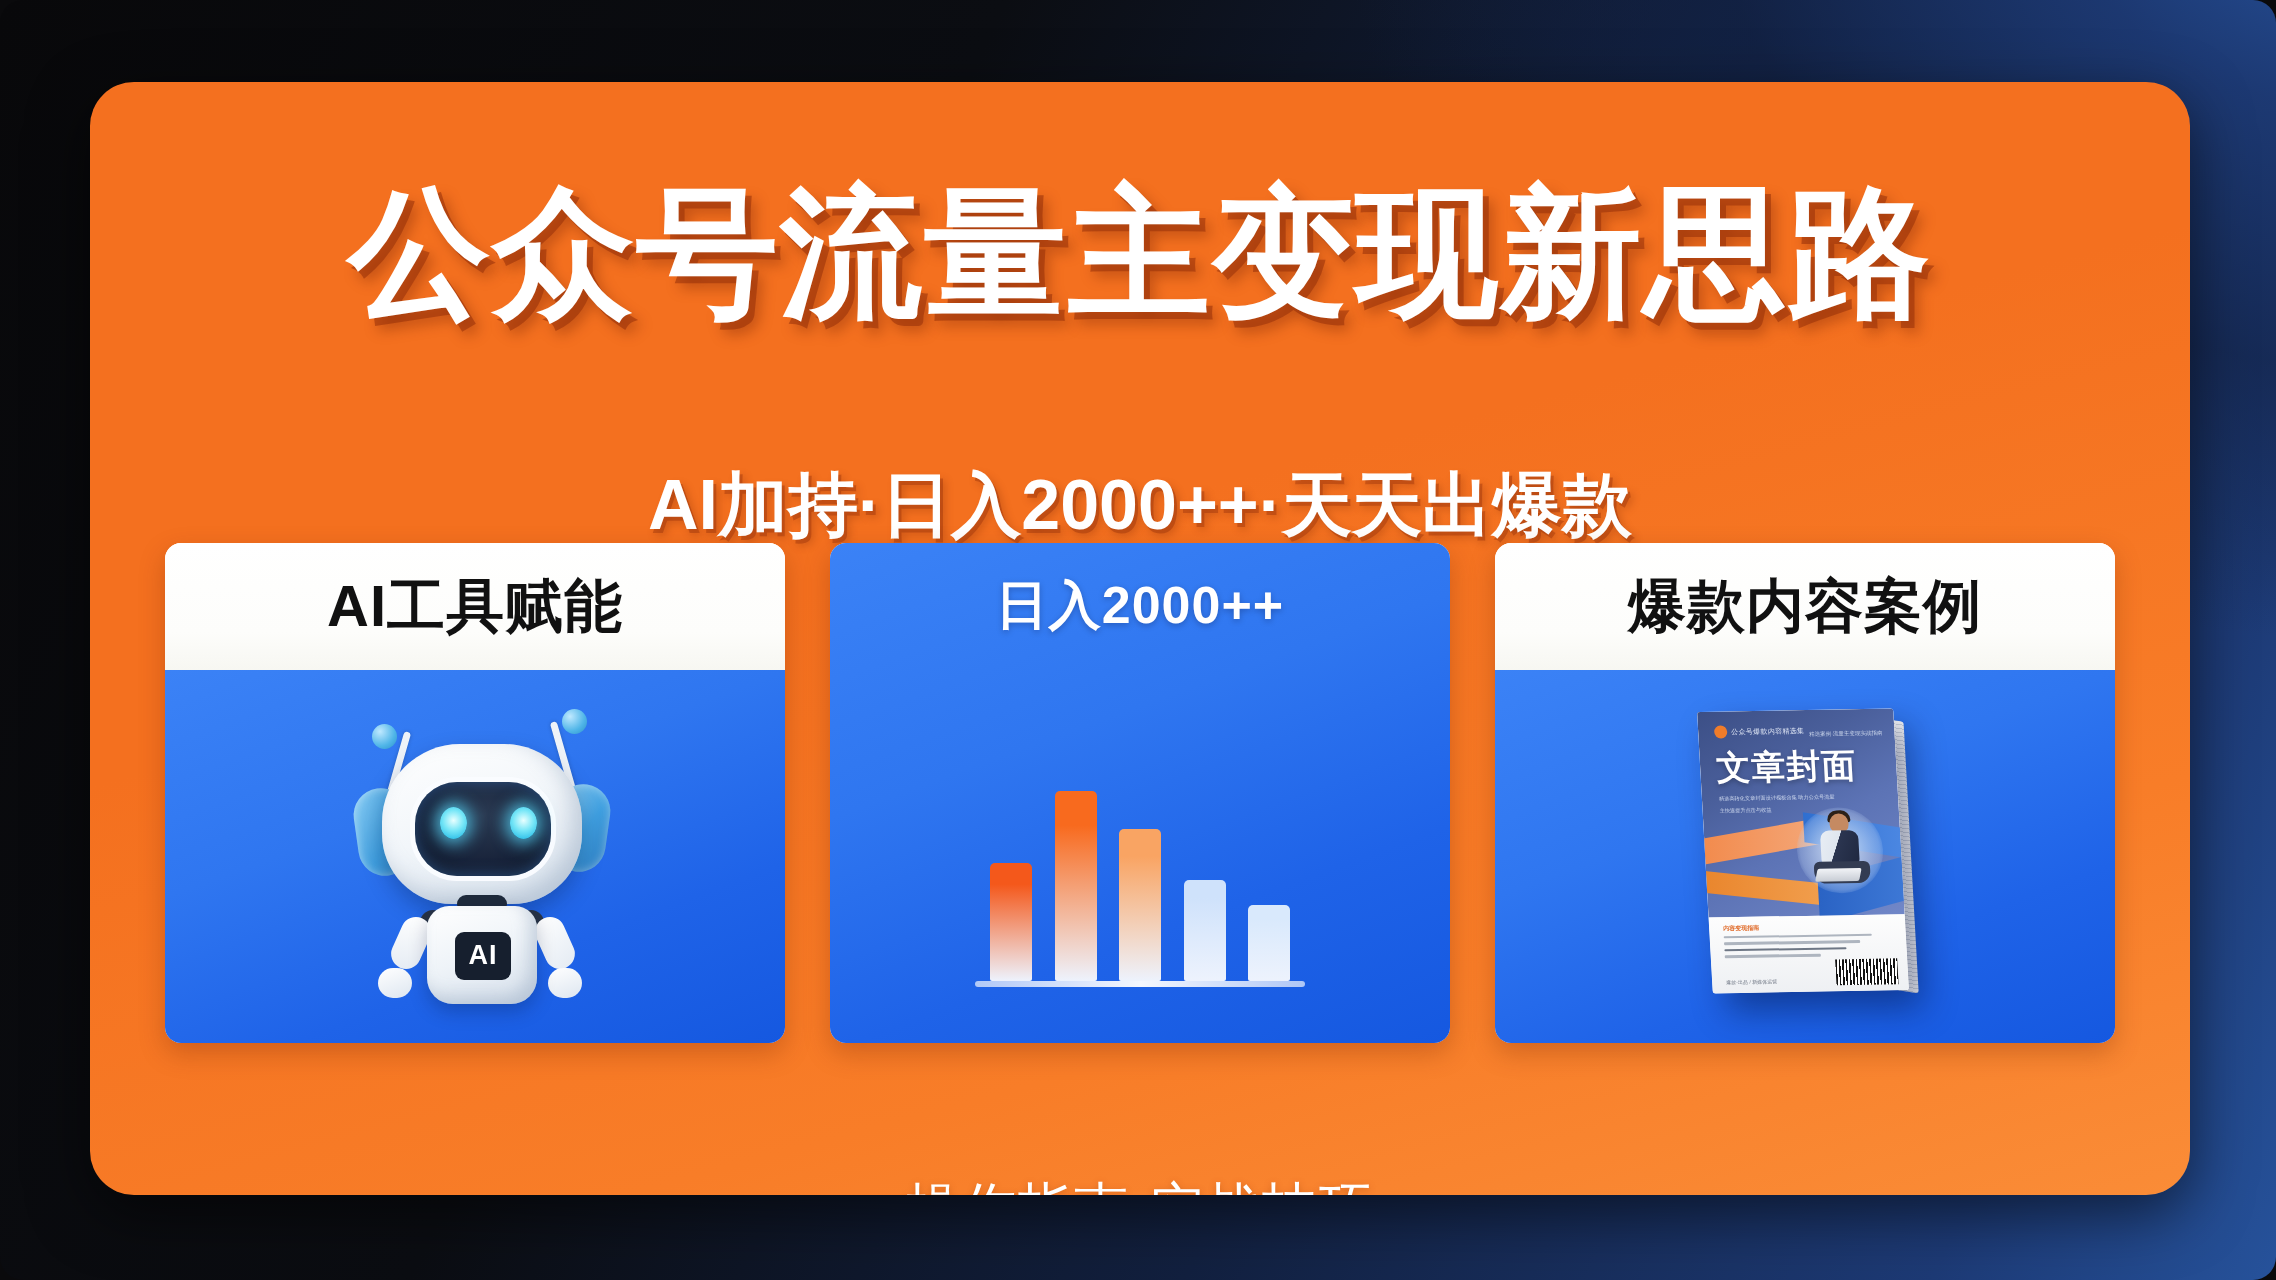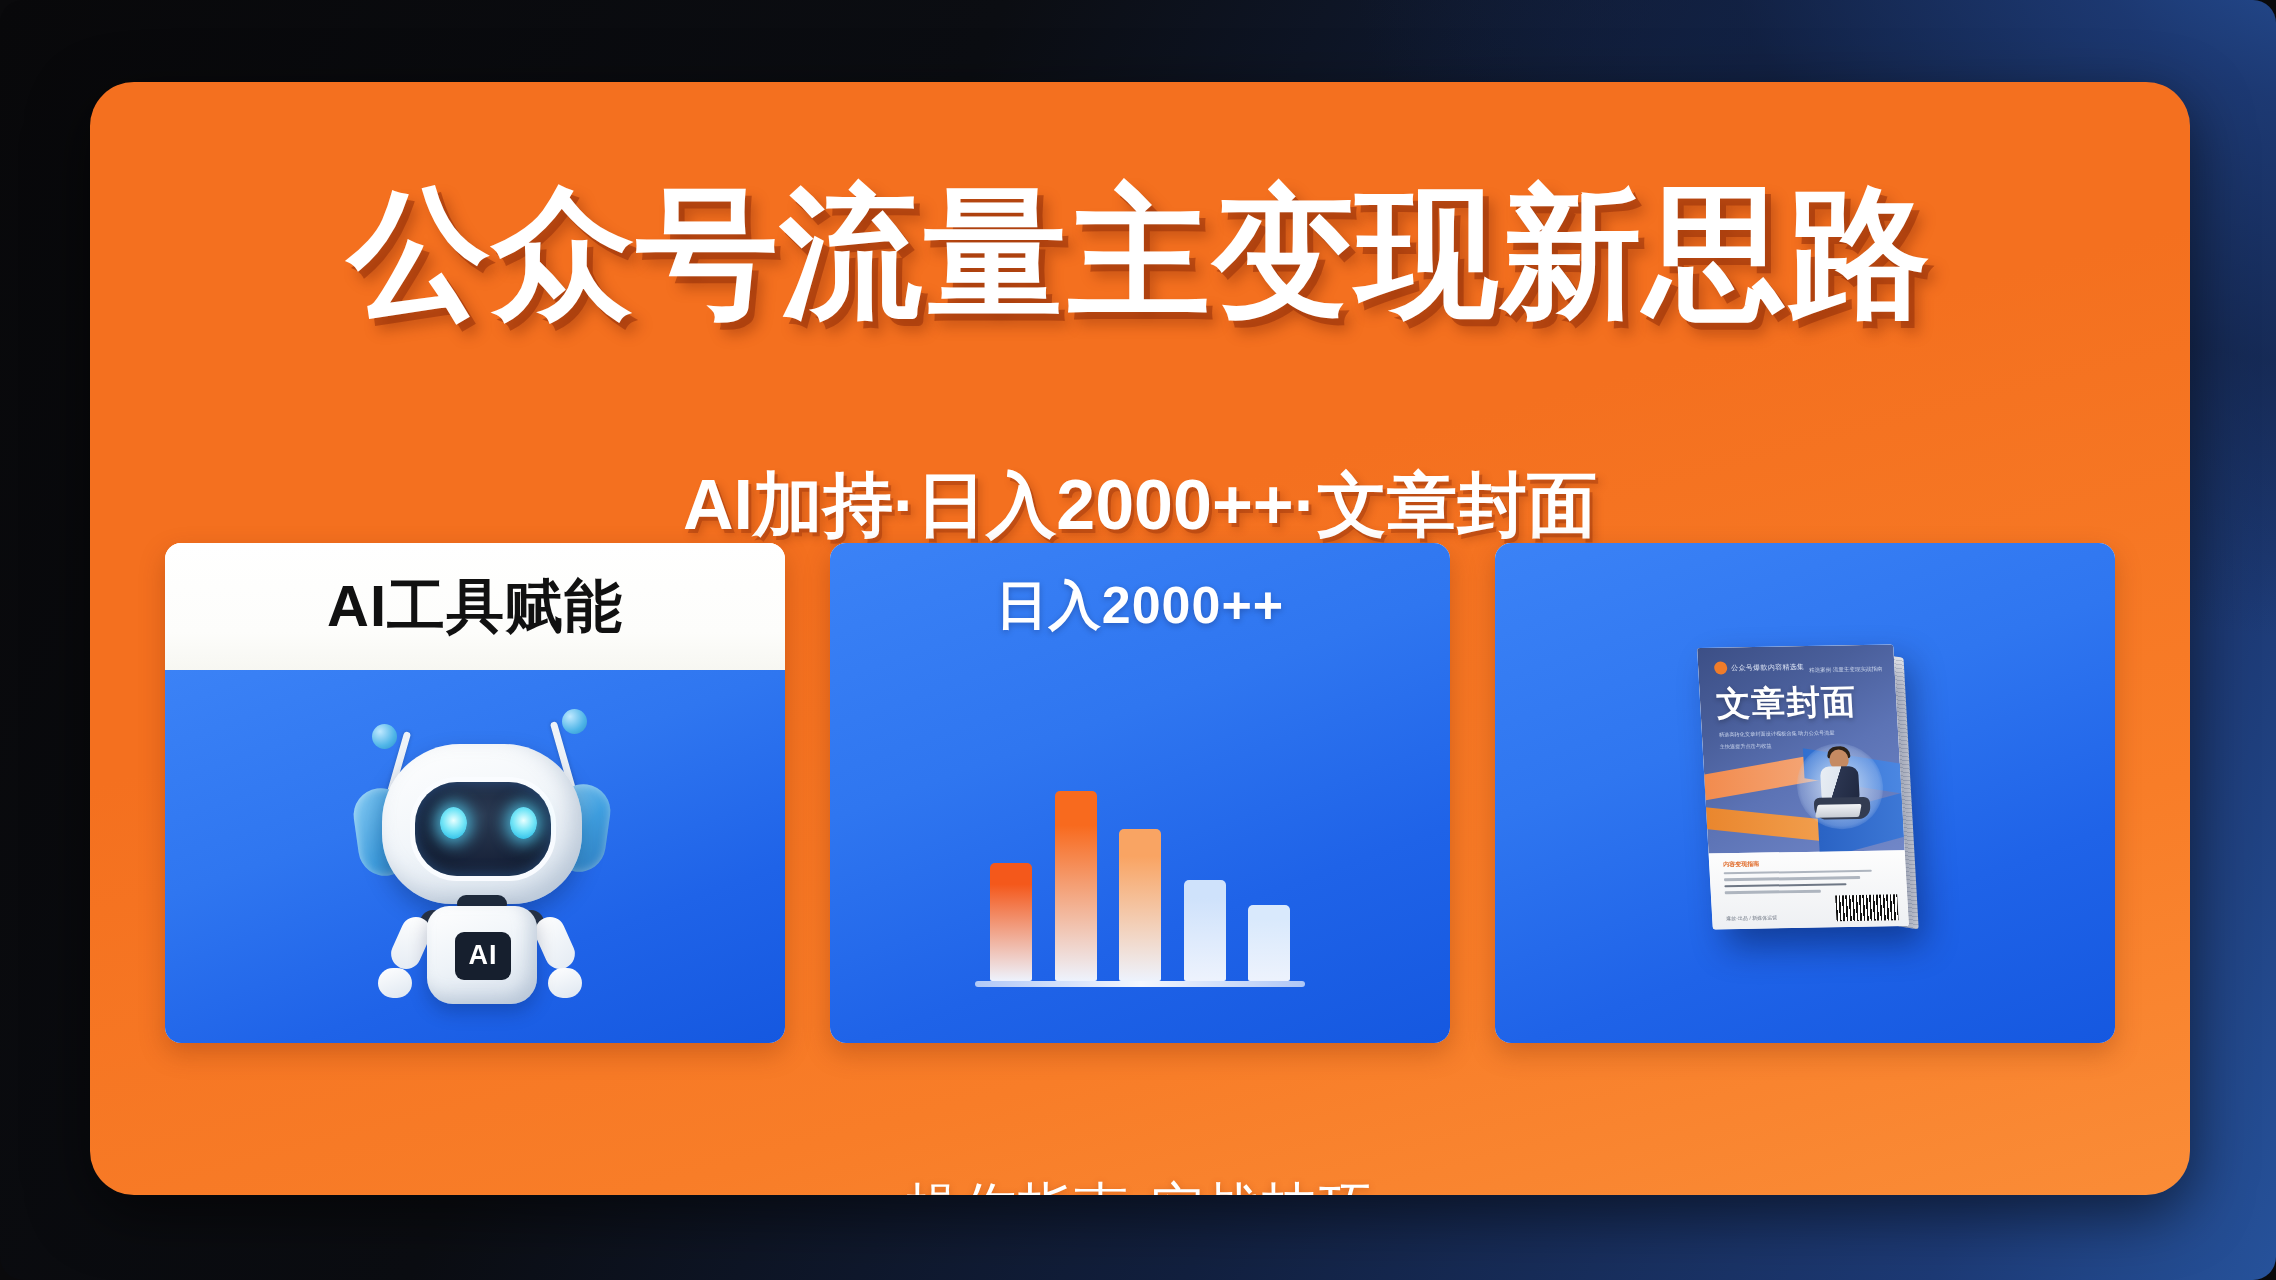--- a/index.html
+++ b/index.html
@@ -253,21 +253,21 @@
 </style>
 </head>
 <body>
 
 <div id="stage">
 
   <div id="poster">
 
     <div id="headline">公众号流量主变现新思路</div>
 
-    <div id="subhead">AI加持·日入2000++·文章封面</div>
+    <div id="subhead">AI加持·日入2000++·天天出爆款</div>
 
     <div id="cards">
 
       <div class="card">
         <div class="card-head">
           <span>AI工具赋能</span>
         </div>
         <div class="card-body">
           <div class="robot-wrap">
             <div class="ant l"></div>
@@ -303,20 +303,23 @@
                 <div class="bar" style="height: 152px; background: linear-gradient(rgb(249, 164, 99) 0%, rgb(249, 164, 99) 18%, rgba(255, 255, 255, 0.92) 100%);"></div>
                 <div class="bar" style="height: 101px; background: linear-gradient(rgb(207, 226, 251) 0%, rgb(207, 226, 251) 18%, rgba(255, 255, 255, 0.92) 100%);"></div>
                 <div class="bar" style="height: 76px; background: linear-gradient(rgb(217, 233, 252) 0%, rgb(217, 233, 252) 18%, rgba(255, 255, 255, 0.92) 100%);"></div>
               </div>
             <div class="baseline"></div>
           </div>
         </div>
       </div>
 
       <div class="card">
+        <div class="card-head">
+          <span>爆款内容案例</span>
+        </div>
         <div class="card-body">
           <div class="book-wrap">
             <div class="pages"></div>
             <div class="book">
               <div class="b-top">
                 <div class="sh-orange"></div>
                 <div class="sh-orange2"></div>
                 <div class="sh-blue"></div>
                 <div class="sh-blue2"></div>
                 <div class="sh-light"></div>

